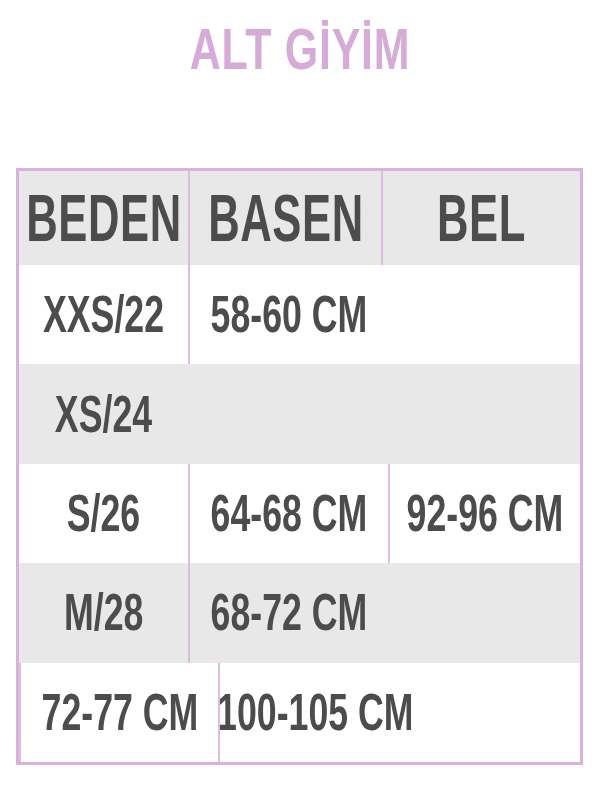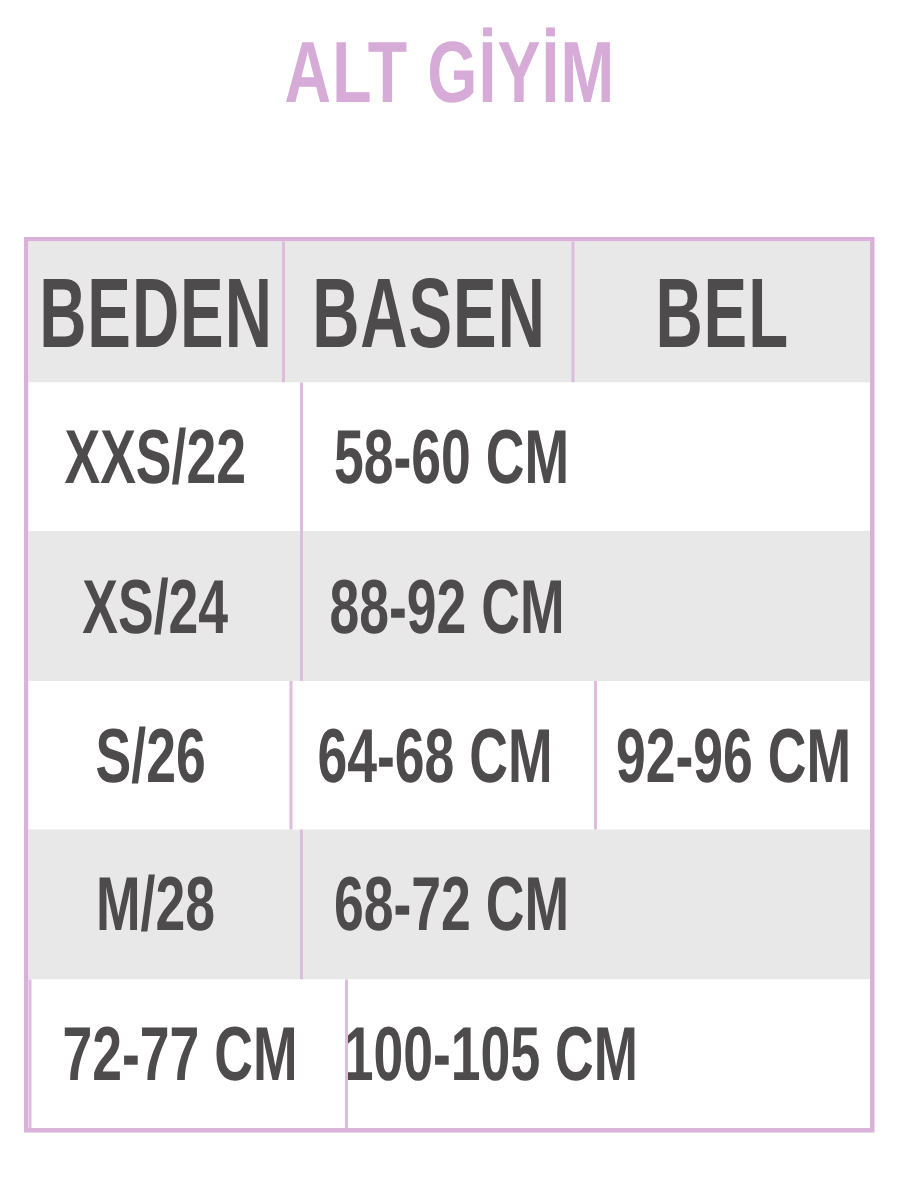--- a/index.html
+++ b/index.html
@@ -23,31 +23,31 @@
     text-align: center;
     color: #d6abd7;
     line-height: 1.08;
   }
   .title .line { display: block; }
   .title .cond { font-size: 58px; transform: scaleX(0.74); letter-spacing: 1px; }
 
   .size-table {
     position: absolute;
     left: 16px;
-    top: 158px;
+    top: 168px;
     width: 567px;
     height: 597px;
     border: 3px solid #d9b2da;
     background: #ffffff;
     display: flex;
     flex-direction: column;
   }
   .row { display: flex; width: 100%; }
   .row.header { height: 94px; }
-  .row.data { flex: 1; gap: 12px; }
+  .row.data { flex: 1; }
   .row.gray { background: #e9e8e9; }
   .row.white { background: #ffffff; }
 
   .cell {
     display: flex;
     align-items: center;
     justify-content: center;
     height: 100%;
     color: #4d4b4c;
     overflow: hidden;
@@ -86,23 +86,20 @@
       </div>
     <div class="cell c2">
         <span class="cond">58-60 CM</span>
       </div>
   </div>
 
   <div class="row data gray">
     <div class="cell c1">
         <span class="cond">XS/24</span>
       </div>
-    <div class="cell c3">
-        <span class="cond">88-92 CM</span>
-      </div>
   </div>
 
   <div class="row data white">
     <div class="cell c1">
         <span class="cond">S/26</span>
       </div>
     <div class="cell c2">
         <span class="cond">64-68 CM</span>
       </div>
     <div class="cell c3">

